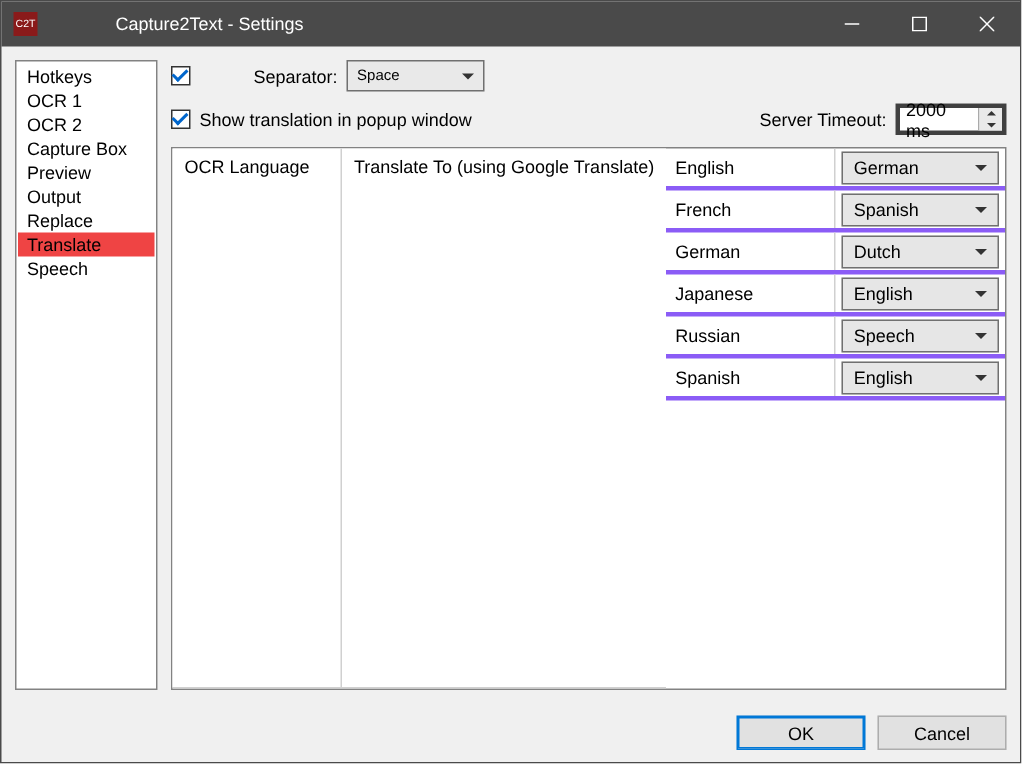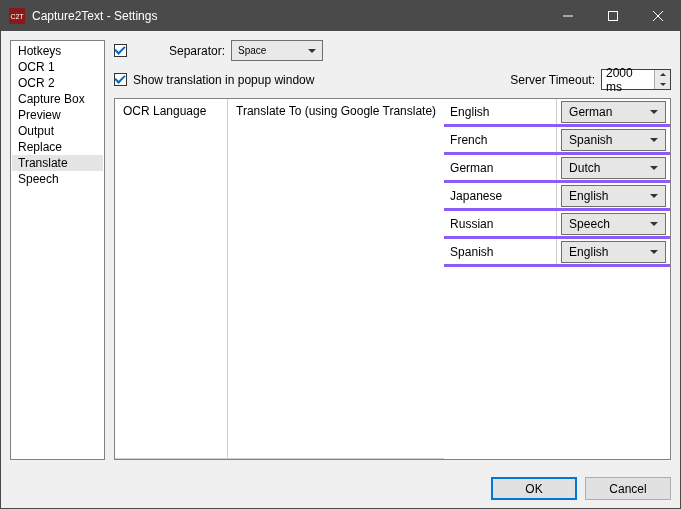--- a/index.html
+++ b/index.html
@@ -34,20 +34,21 @@
   margin-right: 7px;
   display: flex;
   align-items: center;
   justify-content: center;
   font-size: 7px;
   color: #fff;
 }
 .titlebar-text {
   flex: 1;
   font-size: 12px;
+  margin-left: 45px;
 }
 .titlebar-buttons {
   display: flex;
   height: 100%;
 }
 .titlebar-btn {
   width: 45px;
   height: 100%;
   display: flex;
   align-items: center;
@@ -67,21 +68,21 @@
   border: 1px solid #828282;
   padding: 2px 1px;
   overflow: auto;
 }
 .sidebar-item {
   padding: 0 6px;
   line-height: 16px;
   cursor: default;
 }
 .sidebar-item.selected {
-  background: #e5e5e5;
+  background: #ef4444;
 }
 .main {
   flex: 1;
   display: flex;
   flex-direction: column;
 }
 .top-controls {
   display: flex;
   flex-direction: column;
   gap: 8px;
@@ -133,21 +134,21 @@
   height: 0;
   border-left: 4px solid transparent;
   border-right: 4px solid transparent;
   border-top: 4px solid #333;
   transform: translateY(-50%);
 }
 .spinner {
   display: inline-flex;
   align-items: stretch;
   height: 21px;
-  border: 1px solid #404040;
+  border: 3px solid #404040;
   background: #fff;
 }
 .spinner-input {
   width: 52px;
   padding: 0 4px;
   display: flex;
   align-items: center;
   font-size: 12px;
 }
 .spinner-btns {

